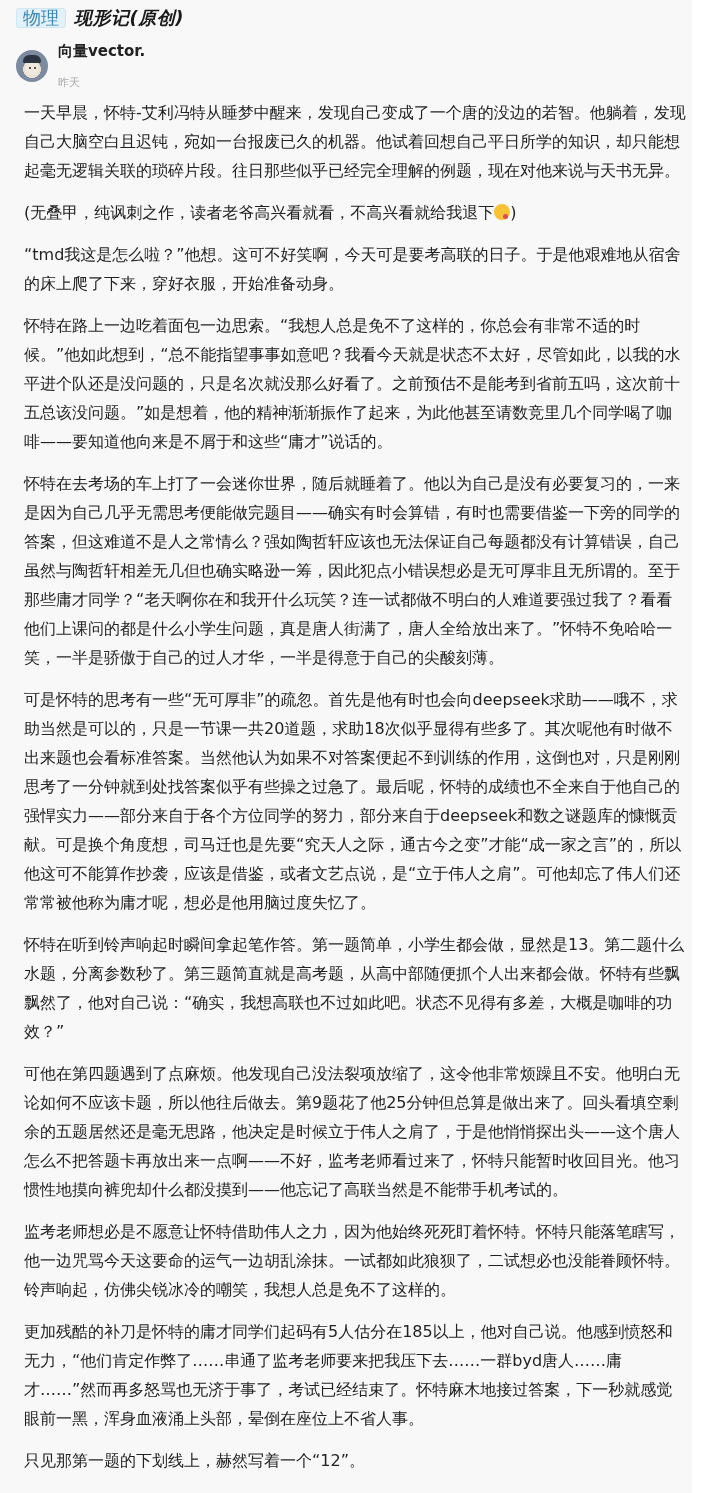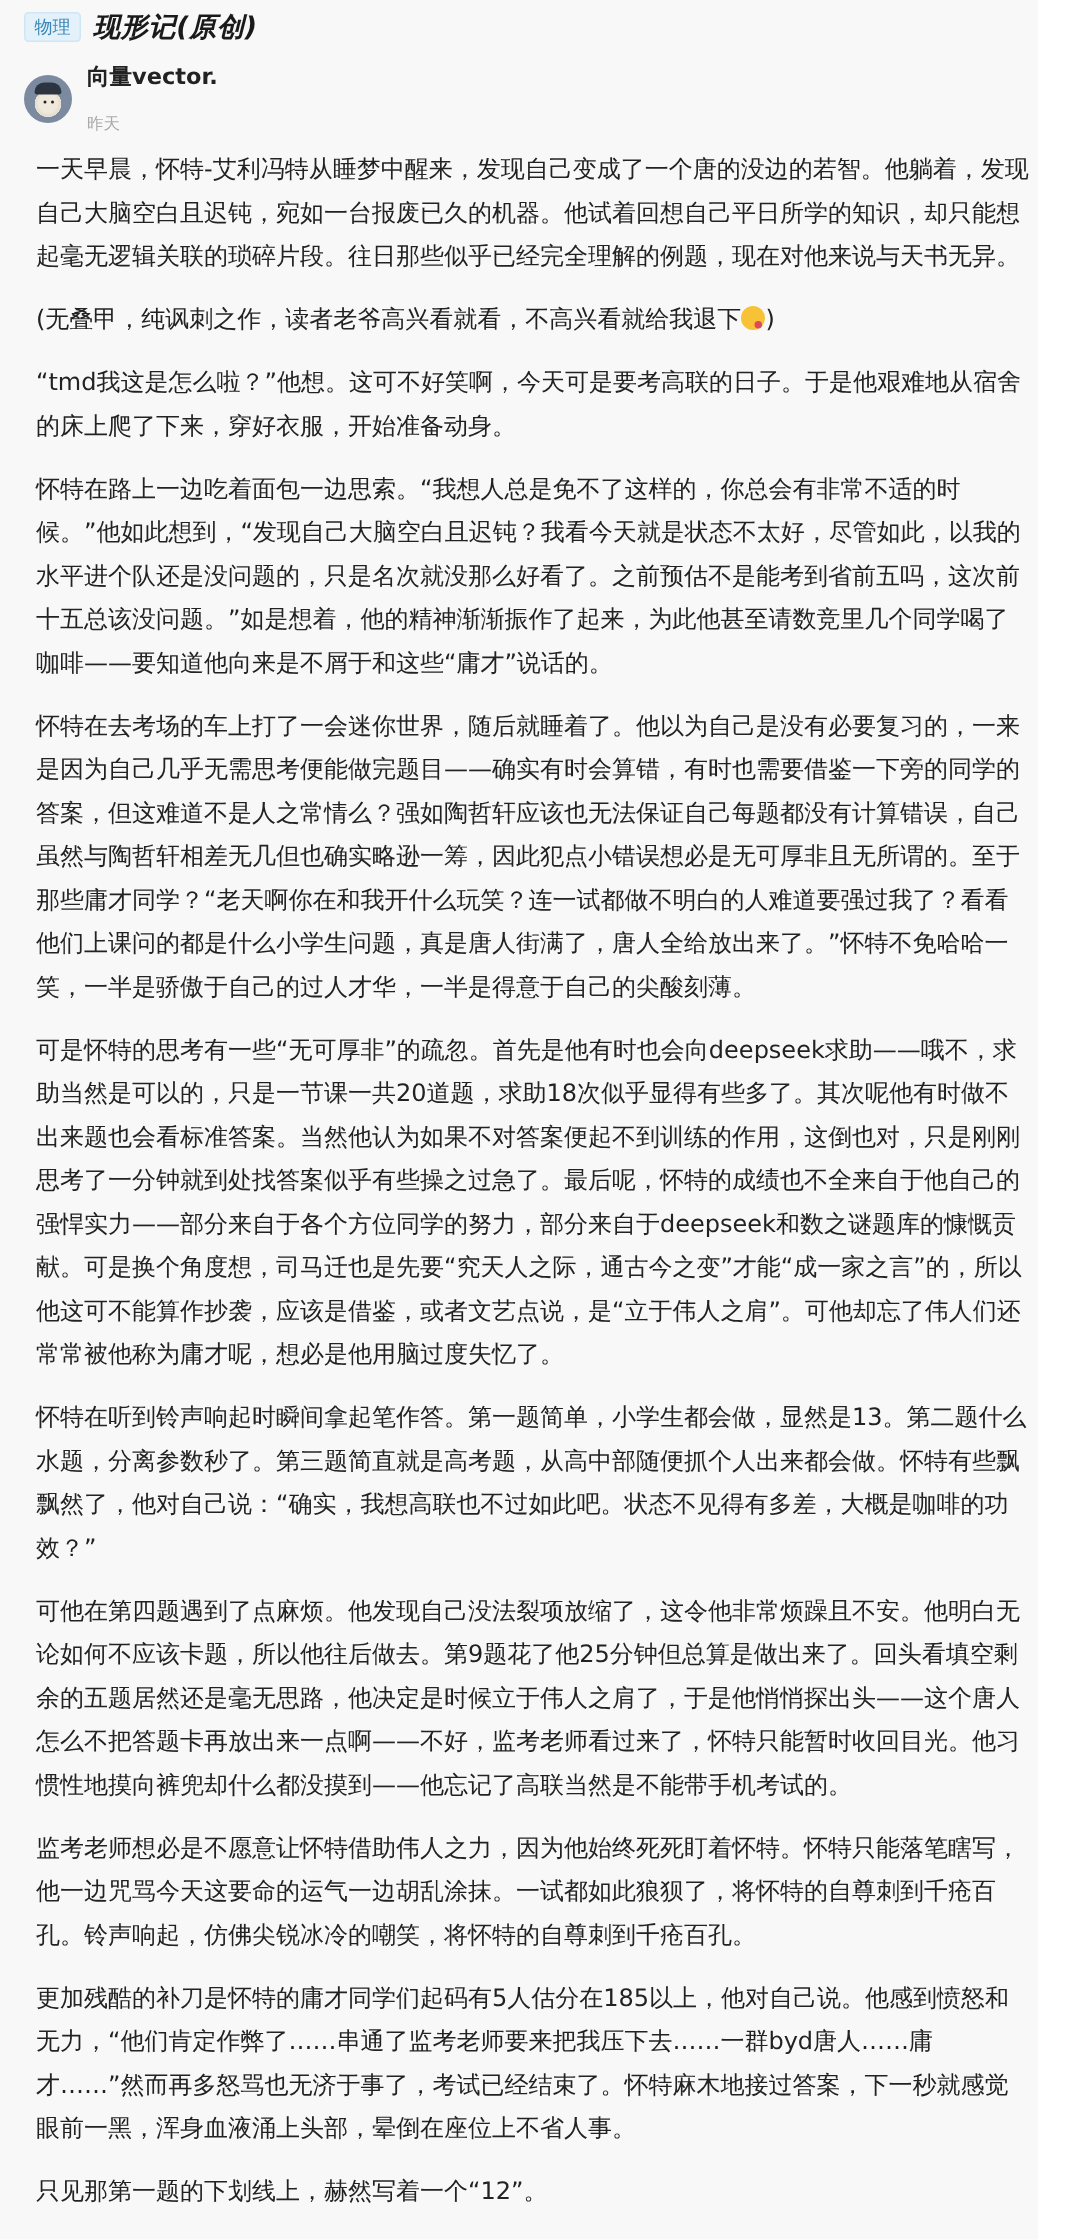--- a/index.html
+++ b/index.html
@@ -1,19 +1,19 @@
 <!DOCTYPE html>
 <html><head>
 <meta charset="utf-8">
 <style>
   html, body { margin:0; padding:0; background:#ffffff; }
   body { width:712px; height:1493px; overflow:hidden; font-family:"DejaVu Sans","Liberation Sans",sans-serif; }
   .panel { position:absolute; left:0; top:0; width:692px; height:1493px; background:#f8f8f8; }
   .header { position:absolute; left:16px; top:6px; display:flex; align-items:center; }
-  .tag { font-size:12px; color:#3a86b8; background:#e2f1fa; border:1px solid #cfe6f3; border-radius:3px; padding:1px 6px; margin-right:8px; line-height:16px; }
+  .tag { font-size:18px; color:#3a86b8; background:#e2f1fa; border:1px solid #cfe6f3; border-radius:3px; padding:1px 6px; margin-right:8px; line-height:16px; }
   .title { font-size:18px; font-weight:bold; color:#1a1a1a; letter-spacing:0.5px;font-style:italic; }
   .author { position:absolute; left:16px; top:42px; display:flex; align-items:center; }
   .avatar { width:32px; height:32px; border-radius:50%; background:radial-gradient(circle at 50% 60%, #e8e0d2 0 35%, #7c8aa0 36% 100%); position:relative; overflow:hidden; margin-right:10px; }
   .avatar .hat { position:absolute; left:7px; top:5px; width:18px; height:8px; background:#2c3440; border-radius:8px 8px 2px 2px; }
   .avatar .face { position:absolute; left:9px; top:12px; width:14px; height:14px; background:#efe8dc; border-radius:50%; }
   .avatar .eye { position:absolute; width:2px; height:2px; background:#222; border-radius:50%; top:17px; }
   .name { font-size:15px; font-weight:bold; color:#222; }
   .time { font-size:11px; color:#aaa; margin-top:14px; }
   .content { position:absolute; left:24px; top:98px; width:664px; }
   .content p { margin:0 0 13px 0; font-size:16px; line-height:29px; color:#222; }
@@ -39,24 +39,24 @@
     <div>
       <div class="name">向量vector.</div>
       <div class="time">昨天</div>
     </div>
   </div>
 
   <div class="content">
     <p>一天早晨，怀特-艾利冯特从睡梦中醒来，发现自己变成了一个唐的没边的若智。他躺着，发现自己大脑空白且迟钝，宛如一台报废已久的机器。他试着回想自己平日所学的知识，却只能想起毫无逻辑关联的琐碎片段。往日那些似乎已经完全理解的例题，现在对他来说与天书无异。</p>
     <p><span>(无叠甲，纯讽刺之作，读者老爷高兴看就看，不高兴看就给我退下</span><span class="emoji tongue"></span><span>)</span></p>
     <p>“tmd我这是怎么啦？”他想。这可不好笑啊，今天可是要考高联的日子。于是他艰难地从宿舍的床上爬了下来，穿好衣服，开始准备动身。</p>
-    <p>怀特在路上一边吃着面包一边思索。“我想人总是免不了这样的，你总会有非常不适的时候。”他如此想到，“发现自己大脑空白且迟钝？我看今天就是状态不太好，尽管如此，以我的水平进个队还是没问题的，只是名次就没那么好看了。之前预估不是能考到省前五吗，这次前十五总该没问题。”如是想着，他的精神渐渐振作了起来，为此他甚至请数竞里几个同学喝了咖啡——要知道他向来是不屑于和这些“庸才”说话的。</p>
+    <p>怀特在路上一边吃着面包一边思索。“我想人总是免不了这样的，你总会有非常不适的时候。”他如此想到，“总不能指望事事如意吧？我看今天就是状态不太好，尽管如此，以我的水平进个队还是没问题的，只是名次就没那么好看了。之前预估不是能考到省前五吗，这次前十五总该没问题。”如是想着，他的精神渐渐振作了起来，为此他甚至请数竞里几个同学喝了咖啡——要知道他向来是不屑于和这些“庸才”说话的。</p>
     <p>怀特在去考场的车上打了一会迷你世界，随后就睡着了。他以为自己是没有必要复习的，一来是因为自己几乎无需思考便能做完题目——确实有时会算错，有时也需要借鉴一下旁的同学的答案，但这难道不是人之常情么？强如陶哲轩应该也无法保证自己每题都没有计算错误，自己虽然与陶哲轩相差无几但也确实略逊一筹，因此犯点小错误想必是无可厚非且无所谓的。至于那些庸才同学？“老天啊你在和我开什么玩笑？连一试都做不明白的人难道要强过我了？看看他们上课问的都是什么小学生问题，真是唐人街满了，唐人全给放出来了。”怀特不免哈哈一笑，一半是骄傲于自己的过人才华，一半是得意于自己的尖酸刻薄。</p>
     <p>可是怀特的思考有一些“无可厚非”的疏忽。首先是他有时也会向deepseek求助——哦不，求助当然是可以的，只是一节课一共20道题，求助18次似乎显得有些多了。其次呢他有时做不出来题也会看标准答案。当然他认为如果不对答案便起不到训练的作用，这倒也对，只是刚刚思考了一分钟就到处找答案似乎有些操之过急了。最后呢，怀特的成绩也不全来自于他自己的强悍实力——部分来自于各个方位同学的努力，部分来自于deepseek和数之谜题库的慷慨贡献。可是换个角度想，司马迁也是先要“究天人之际，通古今之变”才能“成一家之言”的，所以他这可不能算作抄袭，应该是借鉴，或者文艺点说，是“立于伟人之肩”。可他却忘了伟人们还常常被他称为庸才呢，想必是他用脑过度失忆了。</p>
     <p>怀特在听到铃声响起时瞬间拿起笔作答。第一题简单，小学生都会做，显然是13。第二题什么水题，分离参数秒了。第三题简直就是高考题，从高中部随便抓个人出来都会做。怀特有些飘飘然了，他对自己说：“确实，我想高联也不过如此吧。状态不见得有多差，大概是咖啡的功效？”</p>
     <p>可他在第四题遇到了点麻烦。他发现自己没法裂项放缩了，这令他非常烦躁且不安。他明白无论如何不应该卡题，所以他往后做去。第9题花了他25分钟但总算是做出来了。回头看填空剩余的五题居然还是毫无思路，他决定是时候立于伟人之肩了，于是他悄悄探出头——这个唐人怎么不把答题卡再放出来一点啊——不好，监考老师看过来了，怀特只能暂时收回目光。他习惯性地摸向裤兜却什么都没摸到——他忘记了高联当然是不能带手机考试的。</p>
-    <p>监考老师想必是不愿意让怀特借助伟人之力，因为他始终死死盯着怀特。怀特只能落笔瞎写，他一边咒骂今天这要命的运气一边胡乱涂抹。一试都如此狼狈了，将怀特的自尊刺到千疮百孔。铃声响起，仿佛尖锐冰冷的嘲笑，将怀特的自尊刺到千疮百孔。</p>
+    <p>监考老师想必是不愿意让怀特借助伟人之力，因为他始终死死盯着怀特。怀特只能落笔瞎写，他一边咒骂今天这要命的运气一边胡乱涂抹。一试都如此狼狈了，二试想必也没能眷顾怀特。铃声响起，仿佛尖锐冰冷的嘲笑，我想人总是免不了这样的。</p>
     <p>更加残酷的补刀是怀特的庸才同学们起码有5人估分在185以上，他对自己说。他感到愤怒和无力，“他们肯定作弊了……串通了监考老师要来把我压下去……一群byd唐人……庸才……”然而再多怒骂也无济于事了，考试已经结束了。怀特麻木地接过答案，下一秒就感觉眼前一黑，浑身血液涌上头部，晕倒在座位上不省人事。</p>
     <p>只见那第一题的下划线上，赫然写着一个“12”。</p>
     <p>(全文完)</p>
 
   </div>
 </div>
 
 </body></html>

